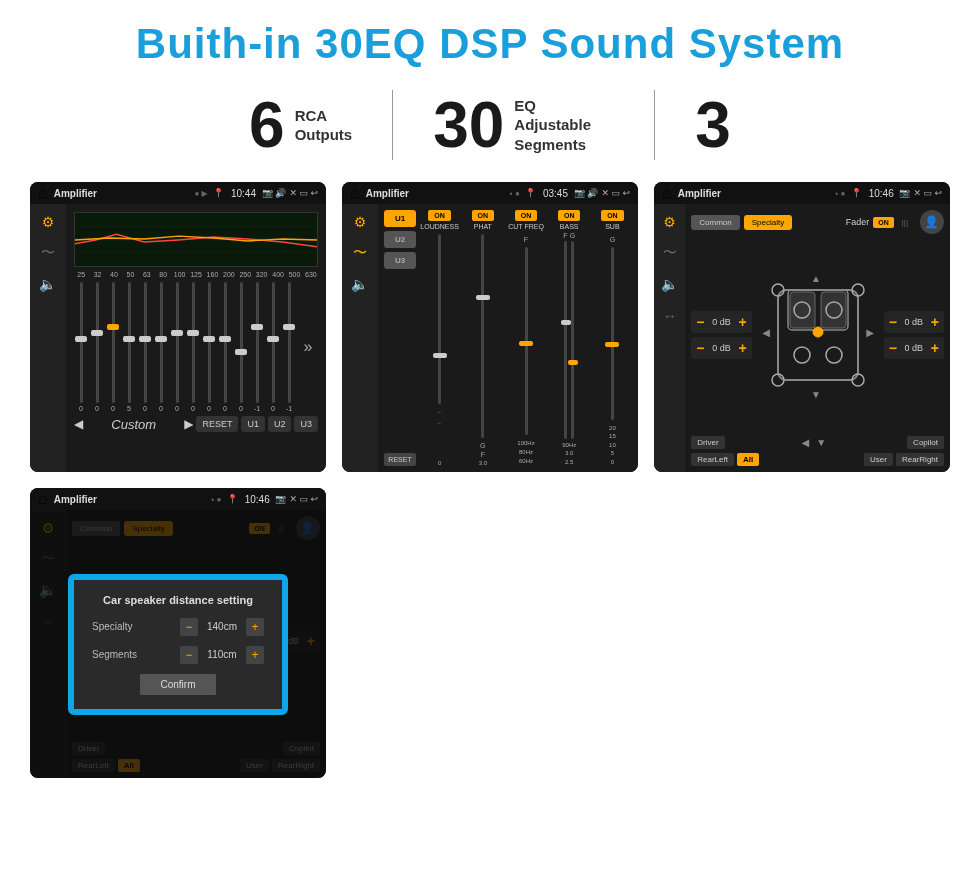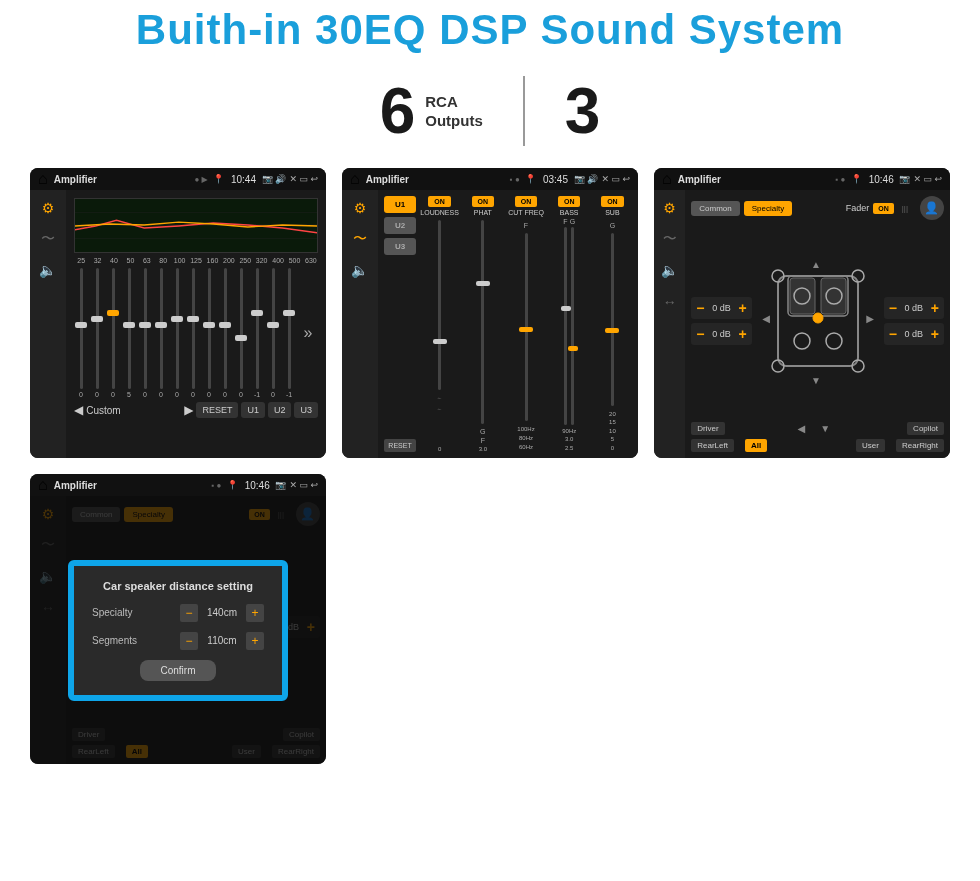--- a/index.html
+++ b/index.html
@@ -8,21 +8,21 @@
       height: 881px;
       background: #ffffff;
       font-family: Arial, sans-serif;
       overflow: hidden;
     }
 
     .page-container {
       width: 980px;
       height: 881px;
       background: #fff;
-      padding: 6px 30px;
+      padding: 20px 30px;
     }
 
     
     .main-title {
       text-align: center;
       font-size: 42px;
       font-weight: 900;
       color: #1a9fdb;
       margin-bottom: 22px;
       letter-spacing: 1px;
@@ -219,22 +219,24 @@
     }
     .eq-btn-arrow {
       background: none;
       color: #ccc;
       border: none;
       font-size: 12px;
       cursor: pointer;
     }
     .eq-label {
       flex: 1;
+      text-align: center;
       color: #ccc;
-      font-size: 10px;
+      font-size: 13px;
+      font-style: italic;
     }
 
     
     .crossover-main {
       flex: 1;
       background: #1a1a1a;
       padding: 6px;
       display: flex;
       gap: 4px;
     }
@@ -395,21 +397,21 @@
     }
 
     .fader-right-col {
       display: flex;
       flex-direction: column;
       gap: 4px;
     }
 
     .fader-bottom {
       display: flex;
-      gap: 11px;
+      gap: 3px;
       align-items: center;
     }
     .zone-btn {
       background: #333;
       color: #ccc;
       border: none;
       padding: 2px 6px;
       border-radius: 2px;
       font-size: 8px;
       cursor: pointer;
@@ -492,21 +494,21 @@
       color: #ccc;
       font-size: 10px;
       min-width: 40px;
       text-align: center;
     }
     .dialog-confirm-btn {
       background: #555;
       color: #ddd;
       border: none;
       padding: 5px 20px;
-      border-radius: 8px;
+      border-radius: 1px;
       font-size: 10px;
       cursor: pointer;
       display: block;
       margin: 6px auto 0;
     }
 
     
     .thumb-pos-0 { top: 45%; }
     .thumb-pos-1 { top: 40%; }
     .thumb-pos-2 { top: 35%; }
@@ -521,20 +523,24 @@
 <div class="page-container">
 
   <div class="main-title">Buith-in 30EQ DSP Sound System</div>
 
   <div class="stats-row">
     <div class="stat-item">
       <span class="stat-number">6</span>
       <span class="stat-desc">RCA<br>Outputs</span>
     </div>
     <div class="stat-divider"></div>
+    <div class="stat-item">
+      <span class="stat-number">30</span>
+      <span class="stat-desc">EQ Adjustable<br>Segments</span>
+    </div>
     <div class="stat-divider"></div>
     <div class="stat-item">
       <span class="stat-number">3</span>
     </div>
   </div>
 
   <div class="screenshots-grid">
 
     <div class="screen">
       <div class="screen-topbar">

